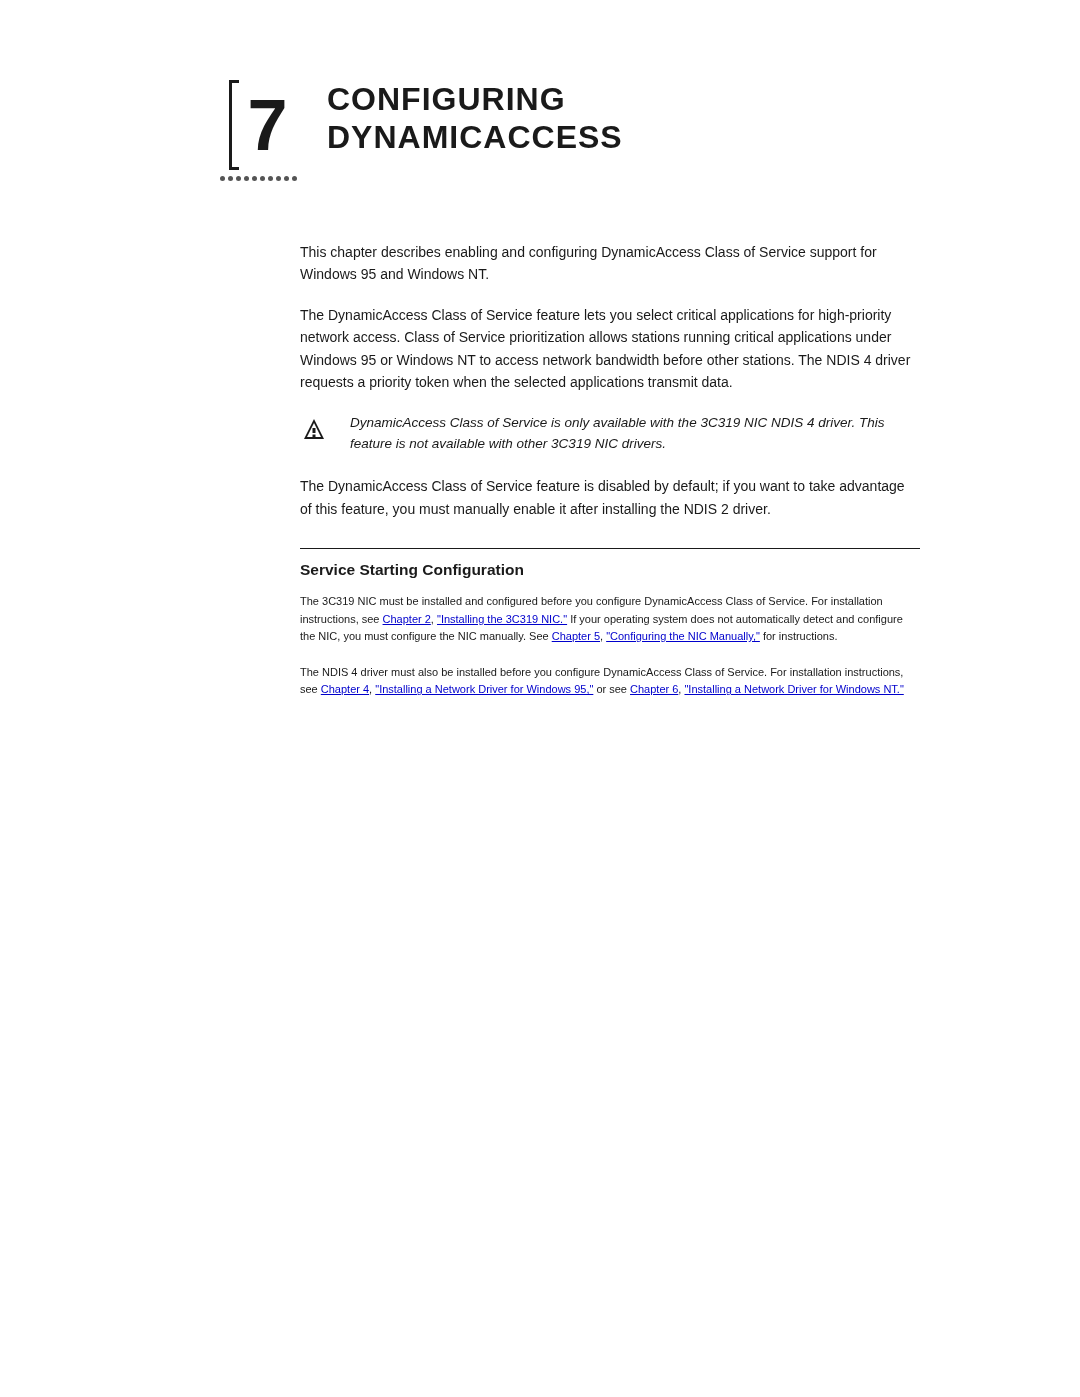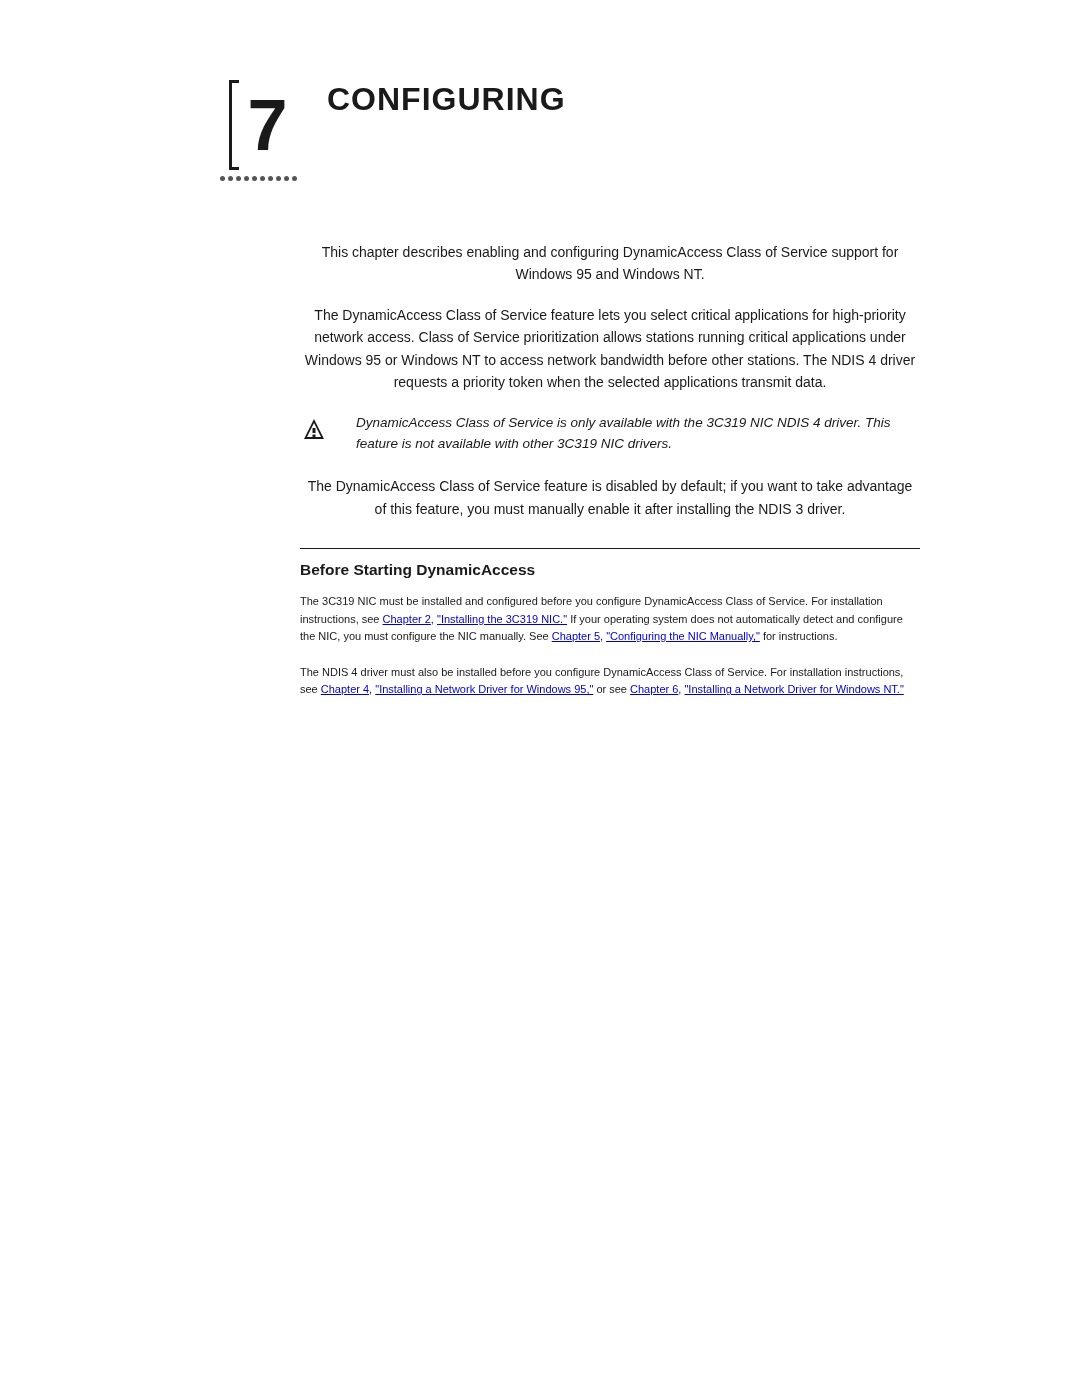--- a/index.html
+++ b/index.html
@@ -95,29 +95,28 @@
     .content-area {
       margin-left: 300px;
       margin-right: 160px;
     }
 
     .intro-para {
       font-size: 14px;
       line-height: 1.6;
       color: #1a1a1a;
       margin-bottom: 18px;
-      text-align: center;
     }
 
     
     .note-box {
       display: flex;
       align-items: flex-start;
       margin: 20px 0 20px 0;
-      gap: 28px;
+      gap: 22px;
     }
 
     .note-icon {
       flex-shrink: 0;
       width: 28px;
       height: 28px;
       margin-top: 2px;
     }
 
     .note-icon svg {
@@ -178,20 +177,23 @@
         <span class="dot"></span>
         <span class="dot"></span>
         <span class="dot"></span>
         <span class="dot"></span>
         <span class="dot"></span>
       </div>
     </div>
     <div class="chapter-title">
       <div class="chapter-title-line">
         <span style="font-variant: small-caps;">Configuring</span>
+      </div>
+      <div class="chapter-title-line">
+        <span>DynamicAccess</span>
       </div>
     </div>
   </div>
 
   <div class="content-area">
 
     <p class="intro-para">This chapter describes enabling and configuring DynamicAccess Class of Service support for Windows 95 and Windows NT.</p>
 
     <p class="intro-para">The DynamicAccess Class of Service feature lets you select critical applications for high-priority network access. Class of Service prioritization allows stations running critical applications under Windows 95 or Windows NT to access network bandwidth before other stations. The NDIS 4 driver requests a priority token when the selected applications transmit data.</p>
 
@@ -200,25 +202,25 @@
         <svg viewBox="0 0 28 28" xmlns="http://www.w3.org/2000/svg">
           <polygon points="4,24 14,4 24,24" fill="#1a1a1a"></polygon>
           <polygon points="7,22 14,8 21,22" fill="#ffffff"></polygon>
           <rect x="12.5" y="13" width="3" height="5" fill="#1a1a1a"></rect>
           <rect x="12.5" y="19.5" width="3" height="2.5" fill="#1a1a1a"></rect>
         </svg>
       </div>
       <p class="note-text">DynamicAccess Class of Service is only available with the 3C319 NIC NDIS 4 driver. This feature is not available with other 3C319 NIC drivers.</p>
     </div>
 
-    <p class="intro-para">The DynamicAccess Class of Service feature is disabled by default; if you want to take advantage of this feature, you must manually enable it after installing the NDIS 3 driver.</p>
+    <p class="intro-para">The DynamicAccess Class of Service feature is disabled by default; if you want to take advantage of this feature, you must manually enable it after installing the NDIS 2 driver.</p>
 
     <hr class="section-divider">
 
-    <h2 class="section-heading">Before Starting DynamicAccess</h2>
+    <h2 class="section-heading">Service Starting Configuration</h2>
 
     <p class="body-para">
       <span>The 3C319 NIC must be installed and configured before you configure DynamicAccess Class of Service. For installation instructions, see </span><a class="doc-link" href="#">Chapter 2</a><span>, </span><a class="doc-link" href="#">"Installing the 3C319 NIC."</a><span> If your operating system does not automatically detect and configure the NIC, you must configure the NIC manually. See </span><a class="doc-link" href="#">Chapter 5</a><span>, </span><a class="doc-link" href="#">"Configuring the NIC Manually,"</a><span> for instructions.</span>
     </p>
 
     <p class="body-para">
       <span>The NDIS 4 driver must also be installed before you configure DynamicAccess Class of Service. For installation instructions, see </span><a class="doc-link" href="#">Chapter 4</a><span>, </span><a class="doc-link" href="#">"Installing a Network Driver for Windows 95,"</a><span> or see </span><a class="doc-link" href="#">Chapter 6</a><span>, </span><a class="doc-link" href="#">"Installing a Network Driver for Windows NT."</a>
     </p>
 
   </div>

